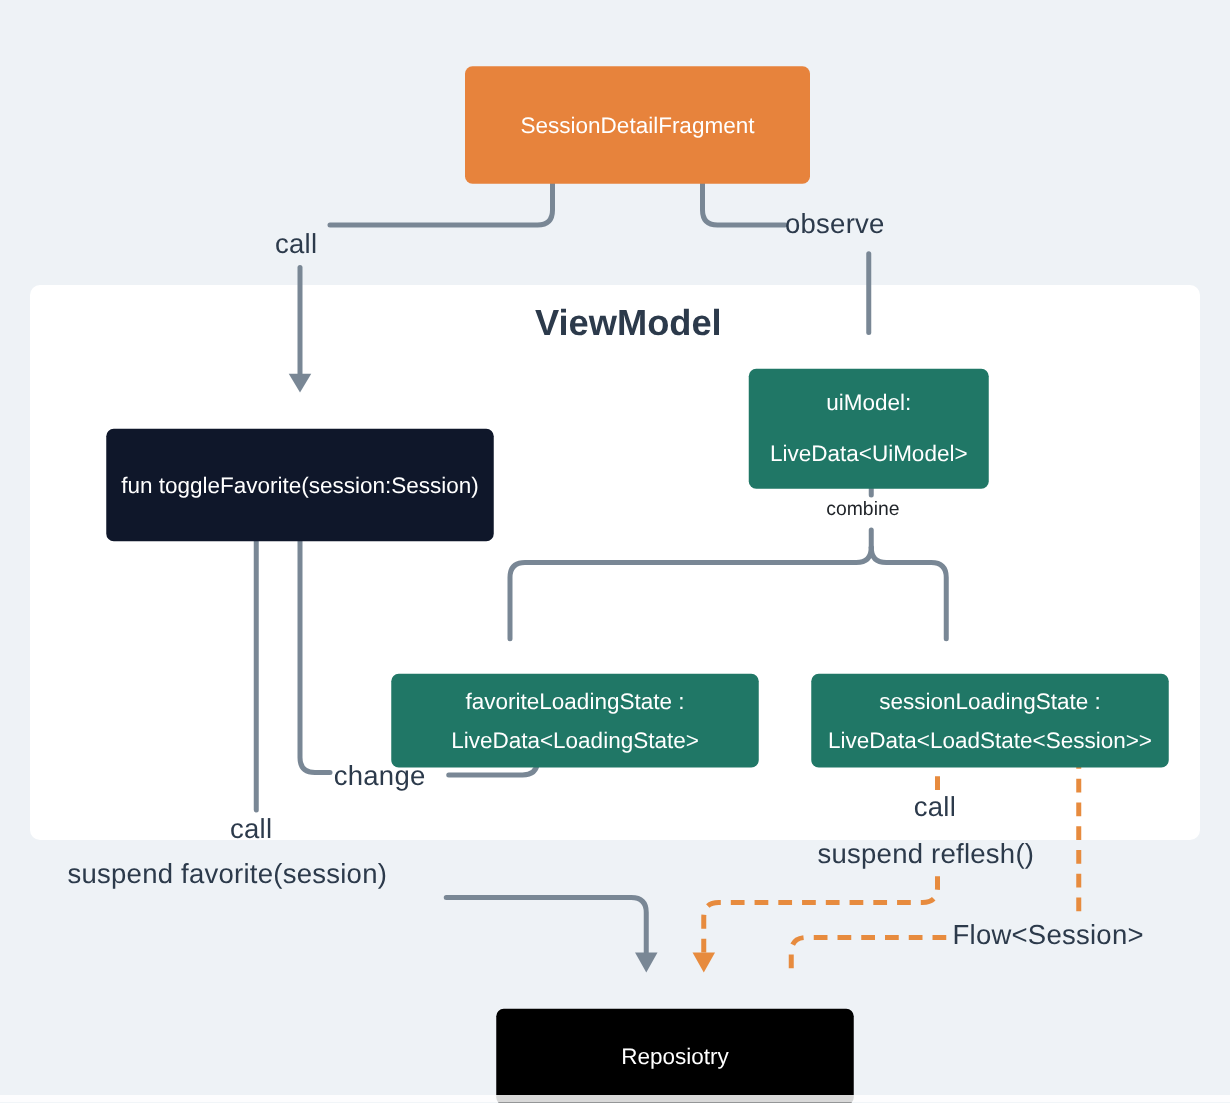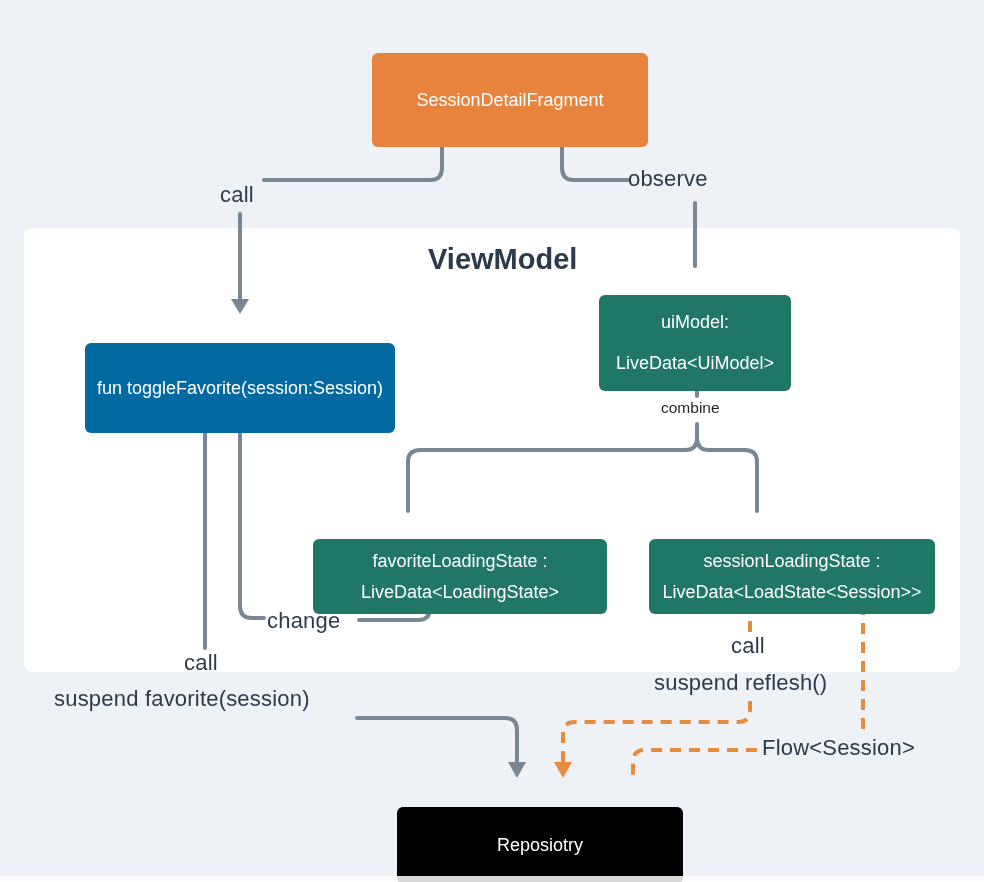--- a/index.html
+++ b/index.html
@@ -101,21 +101,21 @@
 
     <path class="wire-dash" d="M863,604 V730"></path>
     <polygon class="head-orange" points="854,604 872,604 863,588"></polygon>
     <path class="wire-dash" d="M757,750 H645 Q633,750 633,762 V777"></path>
   </svg>
 
   <div class="node node-fragment" style="background: rgb(231, 131, 60);">
     <span>SessionDetailFragment</span>
   </div>
 
-  <div class="node node-toggle" style="background: #0369a1;">
+  <div class="node node-toggle" style="background: #0f172a;">
     <span>fun toggleFavorite(session:Session)</span>
   </div>
 
   <div class="node node-uimodel" style="background: rgb(32, 119, 102); gap: 10px;">
     <span>uiModel:</span>
     <span>LiveData&lt;UiModel&gt;</span>
   </div>
 
   <div class="node node-favstate" style="background: rgb(32, 119, 102);">
     <span>favoriteLoadingState :</span>

